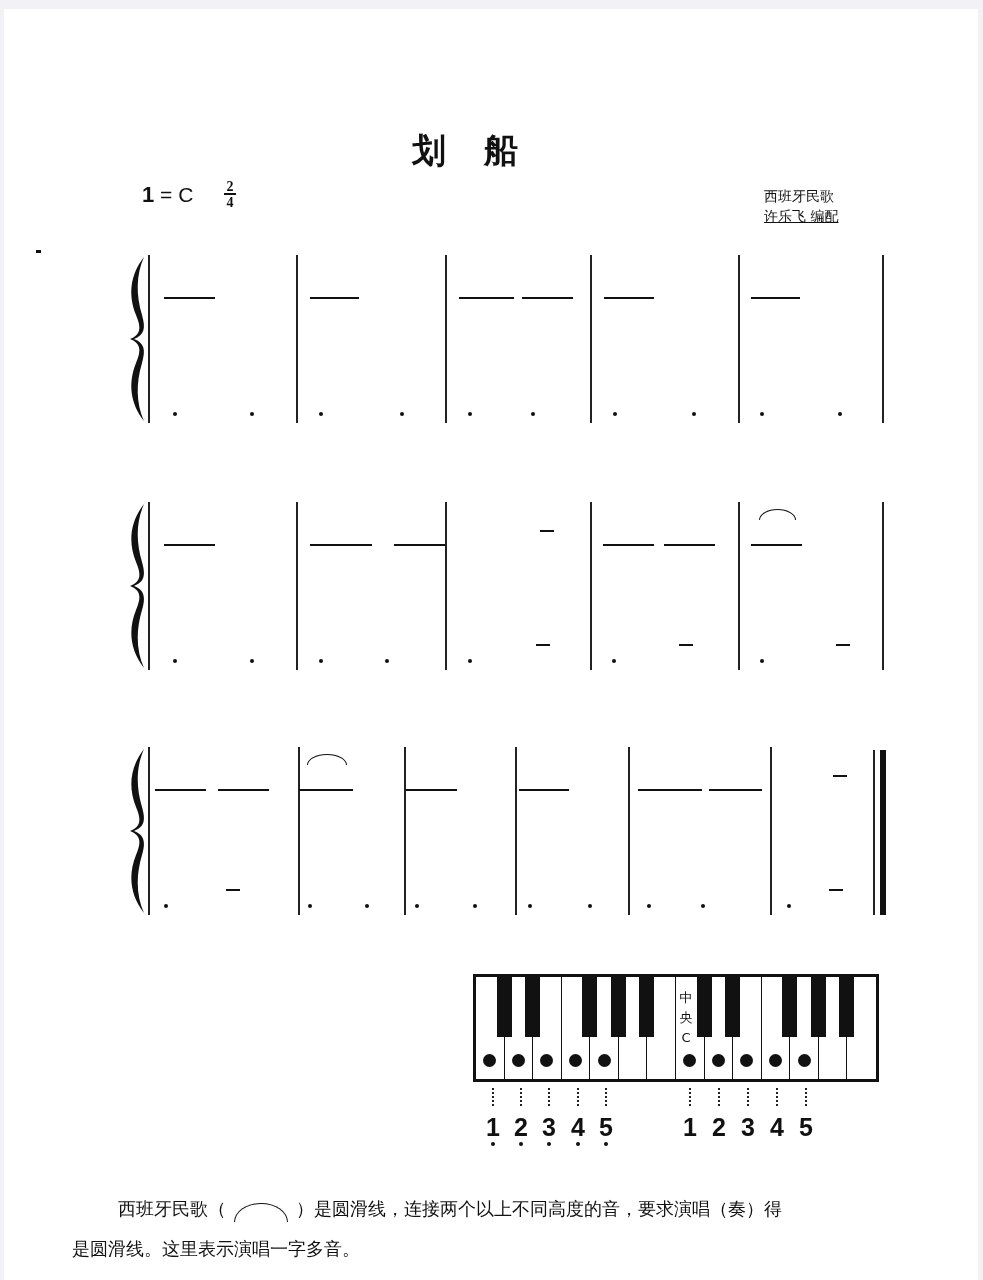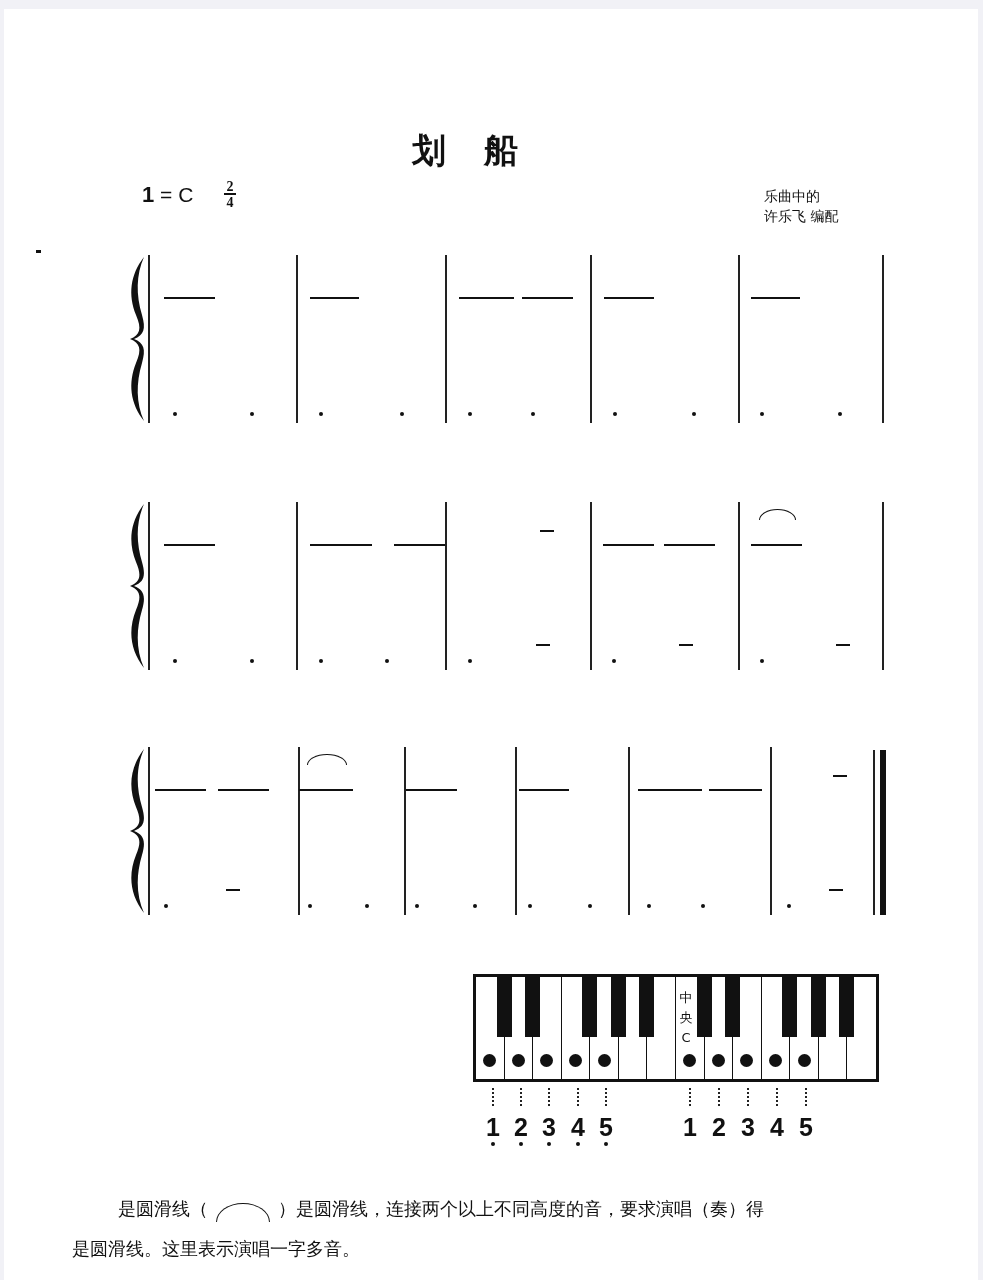--- a/index.html
+++ b/index.html
@@ -39,22 +39,22 @@
 
 <div class="abs key" style="left:142px;top:182px;">
   <b>1</b>
   <span>=</span>
   <span>C</span>
 </div>
 <div class="frac" style="left:224px;top:180px;">2</div>
 <div style="position:absolute;left:224px;top:193px;width:12px;height:1.5px;background:#111;"></div>
 <div class="frac" style="left:224px;top:196px;">4</div>
 
-<div class="abs credit" style="left:764px;top:186px;">乐曲中的</div>
-<div class="abs credit" style="left:764px;top:206px;">许乐飞 编配</div>
+<div class="abs credit" style="left:764px;top:186px;">西班牙民歌</div>
+<div class="abs credit" style="left:764px;top:206px;text-decoration:underline;">许乐飞 编配</div>
 
 <div class="dot" style="left:36px;top:250px;width:5px;height:3px;border-radius:0;"></div>
 
 <div id="score">
     <svg width="30" height="170" style="position: absolute; left: 122px; top: 255px;">
       <path d="M22 2 C8 20 6 40 14 60 C20 74 18 80 8 84 C18 88 20 94 14 108 C6 128 8 148 22 166 C14 148 14 128 20 108 C24 94 22 88 12 84 C22 80 24 74 20 60 C14 40 14 20 22 2 Z" fill="#111"></path>
     </svg>
     <div class="bar" style="left: 148px; top: 255px; height: 168px;"></div>
     <div class="bar" style="left: 296px; top: 255px; height: 168px;"></div>
     <div class="bar" style="left: 445px; top: 255px; height: 168px;"></div>
@@ -427,15 +427,15 @@
     <div class="abs pnum" style="left: 709px; top: 1113px;">2</div>
     <div class="vdots" style="left: 747px; top: 1088px;"></div>
     <div class="abs pnum" style="left: 738px; top: 1113px;">3</div>
     <div class="vdots" style="left: 776px; top: 1088px;"></div>
     <div class="abs pnum" style="left: 767px; top: 1113px;">4</div>
     <div class="vdots" style="left: 805px; top: 1088px;"></div>
     <div class="abs pnum" style="left: 796px; top: 1113px;">5</div>
   </div>
 
 <div class="abs para" style="left:118px;top:1190px;">
-  <span>是圆滑线（</span><span style="display:inline-block;width:70px;height:14px;position:relative;vertical-align:middle;"><span style="position:absolute;left:8px;top:0;width:52px;height:18px;border:1.5px solid #111;border-bottom:none;border-radius:50% 50% 0 0 / 100% 100% 0 0;"></span></span><span>）是圆滑线，连接两个以上不同高度的音，要求演唱（奏）得</span>
+  <span>西班牙民歌（</span><span style="display:inline-block;width:70px;height:14px;position:relative;vertical-align:middle;"><span style="position:absolute;left:8px;top:0;width:52px;height:18px;border:1.5px solid #111;border-bottom:none;border-radius:50% 50% 0 0 / 100% 100% 0 0;"></span></span><span>）是圆滑线，连接两个以上不同高度的音，要求演唱（奏）得</span>
 </div>
 <div class="abs para" style="left:72px;top:1230px;">是圆滑线。这里表示演唱一字多音。</div>
 
 </body></html>

